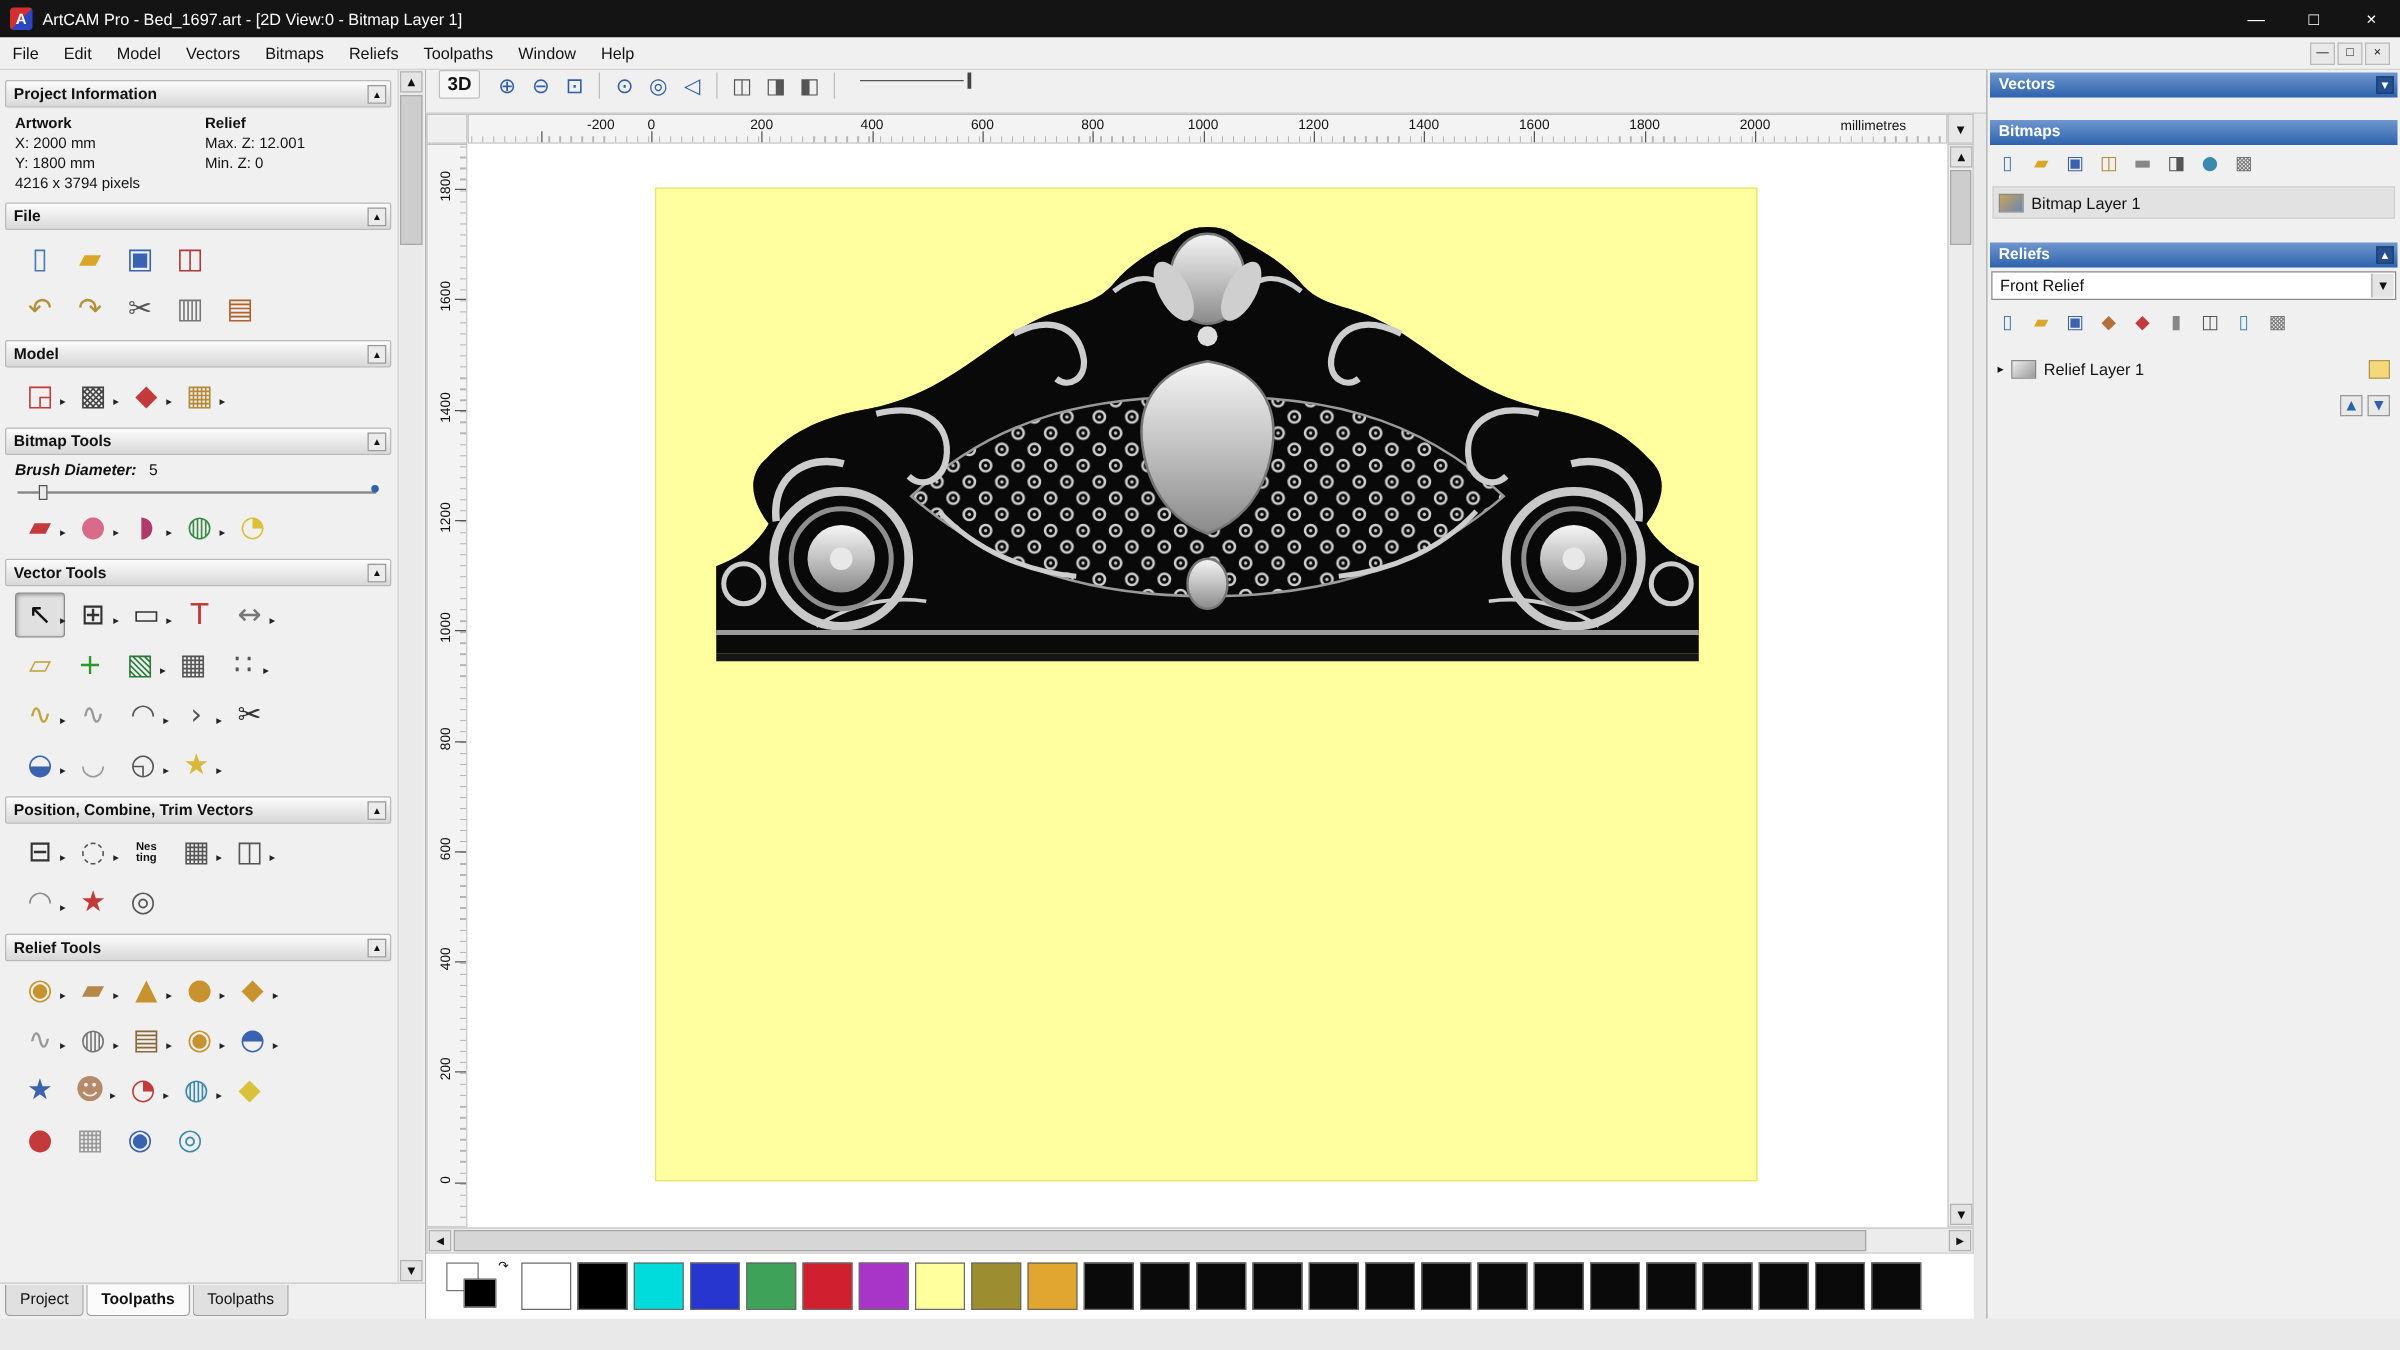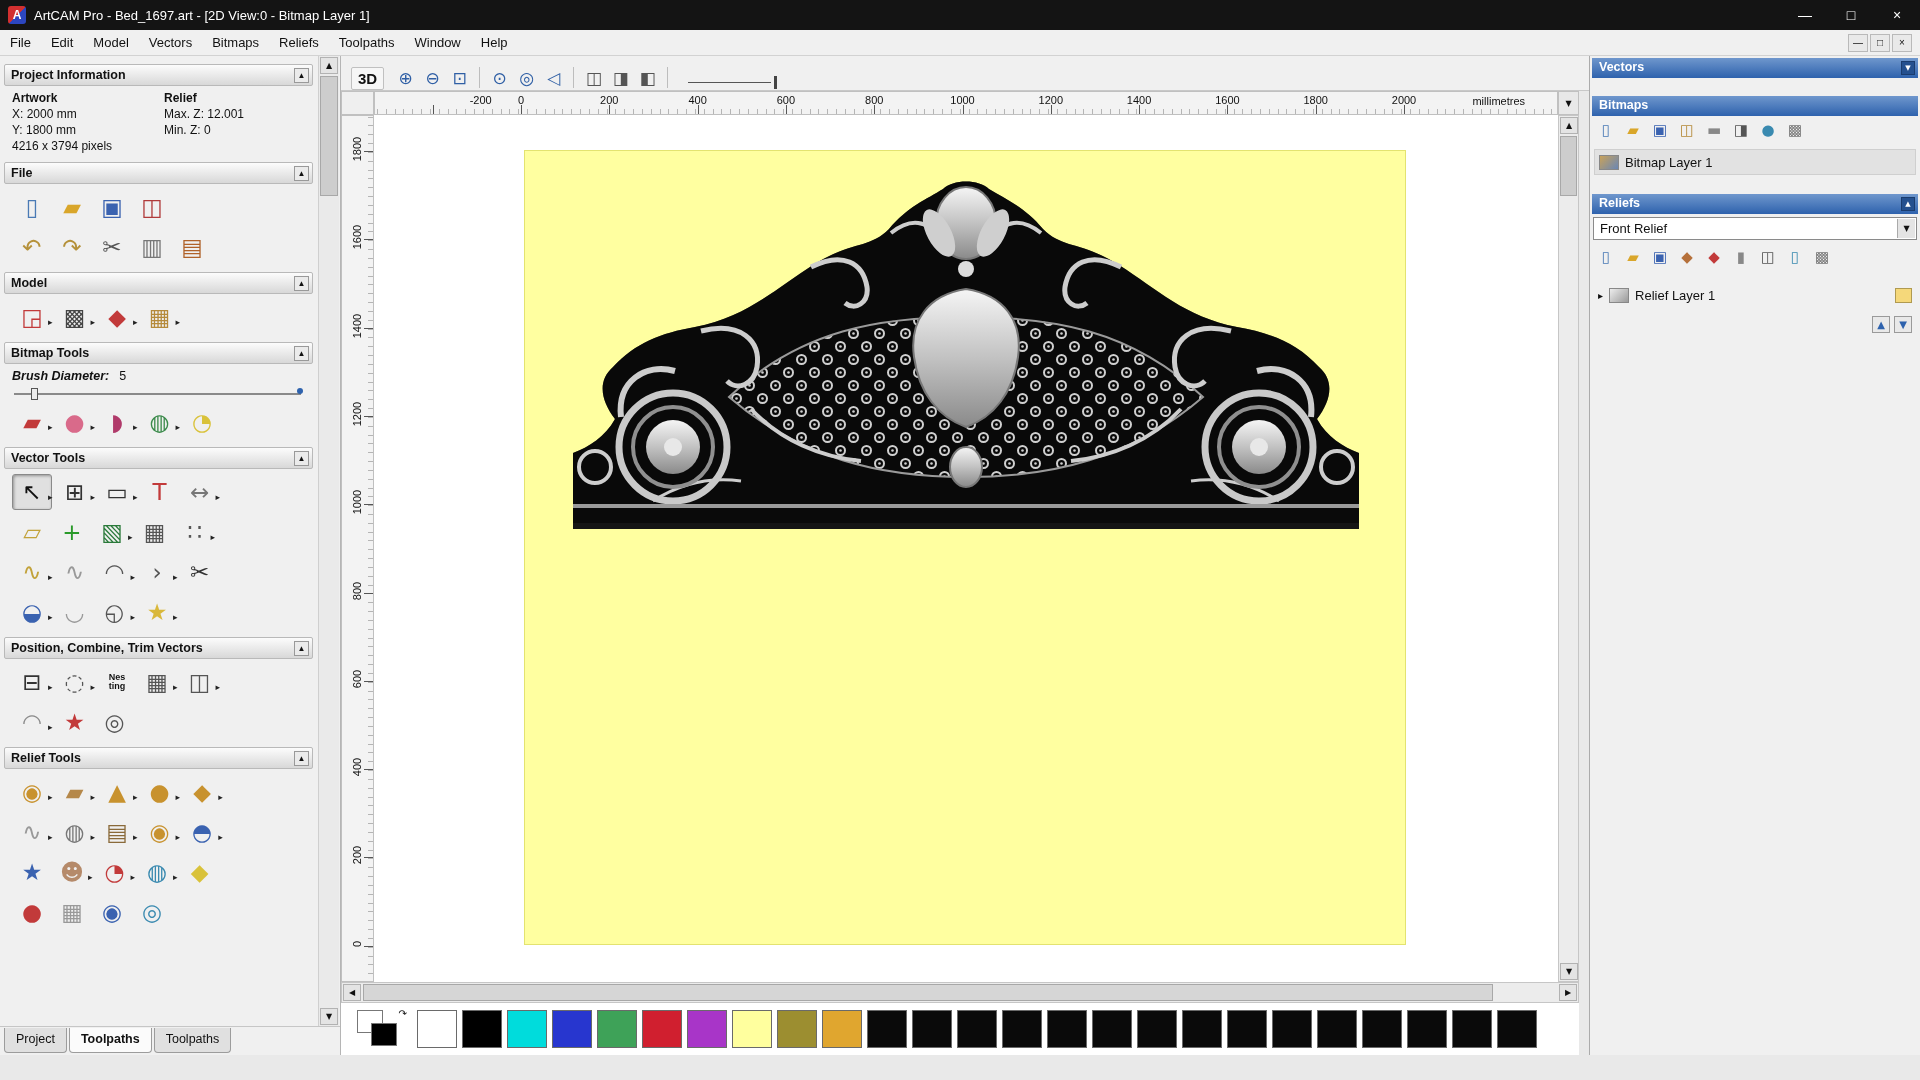--- a/index.html
+++ b/index.html
@@ -45,21 +45,21 @@
 .sb-btn{position:absolute;left:1px;width:18px;height:17px;border:1px solid #b2b2b2;background:#e4e4e4;
   font-size:8px;display:flex;align-items:center;justify-content:center;font-family:"DejaVu Sans",sans-serif}
 #left-scroll .up{top:1px}
 #left-scroll .down{bottom:1px}
 #left-scroll .thumb{position:absolute;left:1px;top:20px;width:18px;height:120px;background:#cdcdcd;border:1px solid #a8a8a8}
 .tabbar{position:absolute;left:0;bottom:0;height:29px;display:flex;gap:2px;padding:1px 0 0 4px;border-top:1px solid #c6c6c6;width:100%;background:#f0f0f0}
 .tab{padding:4px 11px;font-size:12.5px;border:1px solid #9c9c9c;border-top:none;border-radius:0 0 4px 4px;background:#e0e0e0;height:25px}
 .tab.active{background:#fbfbfb;font-weight:bold}
 
 #main-toolbar{position:absolute;left:341px;top:56px;width:1248px;height:35px;background:#f0f0f0;
-  border-bottom:1px solid #c8c8c8;display:flex;align-items:flex-end;padding-left:10px}
+  border-bottom:1px solid #c8c8c8;display:flex;align-items:flex-start;padding-left:10px}
 #view3d{font-weight:bold;font-size:15px;padding:2px 6px;border:1px solid #c0c0c0;border-radius:2px;background:#f6f6f6;margin-right:8px}
 .tbtn{width:27px;height:25px;display:flex;align-items:center;justify-content:center;border-radius:2px}
 .tbtn .g{font-family:"DejaVu Sans",sans-serif;font-size:17px}
 .tbsep{width:1px;height:21px;background:#bdbdbd;margin:0 6px}
 #toolbar-slider{position:relative;width:95px;height:16px;margin-left:14px}
 #toolbar-slider .track{position:absolute;left:0;right:12px;top:8px;height:1px;background:#555}
 #toolbar-slider .handle{position:absolute;right:6px;top:2px;width:3px;height:13px;background:#444}
 
 #ruler-corner{position:absolute;left:341px;top:91px;width:33px;height:24px;background:#efefef;border:1px solid #c0c0c0}
 #ruler-top{position:absolute;left:374px;top:91px;width:1184px;height:24px;background:#f3f3f3;border:1px solid #c0c0c0;

